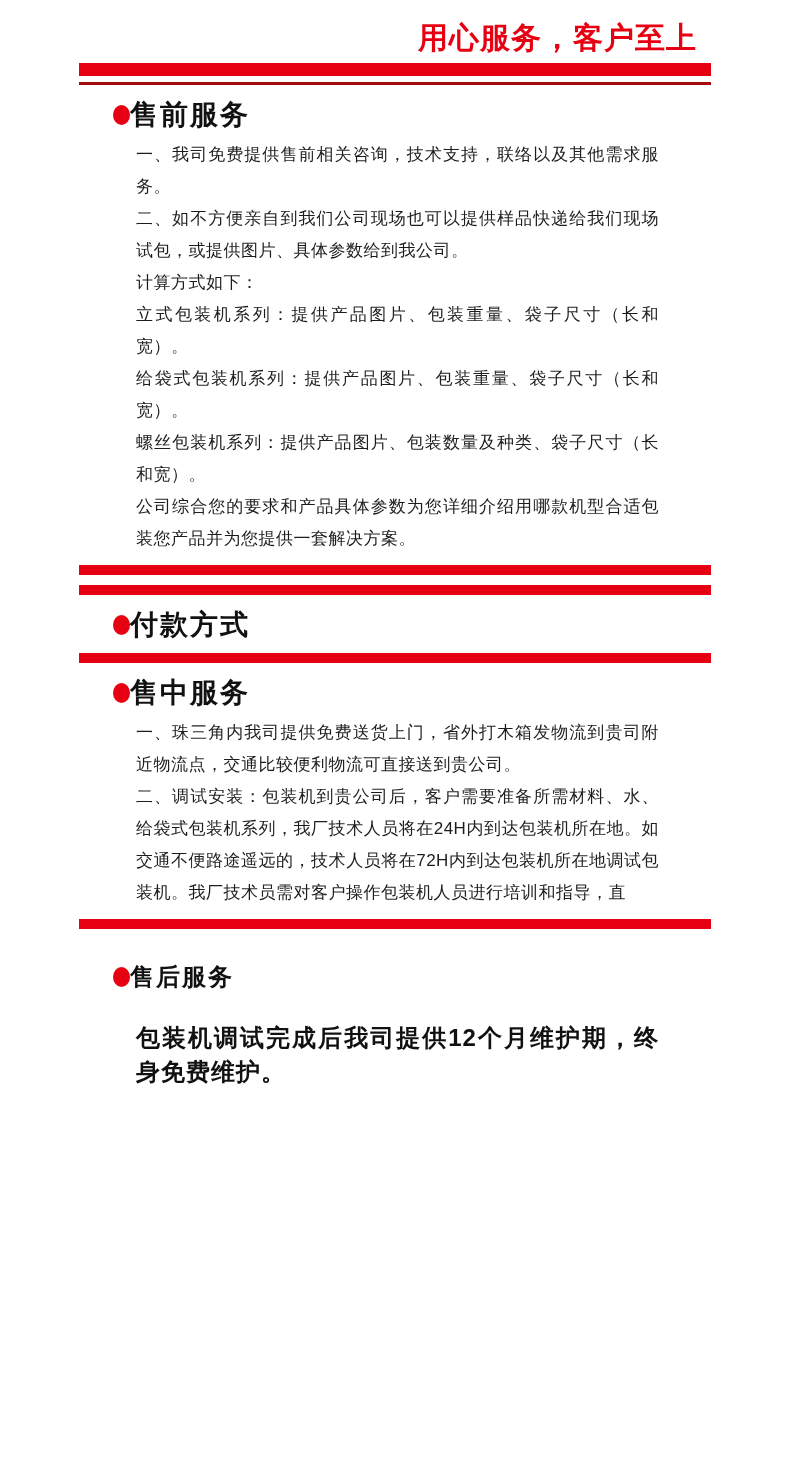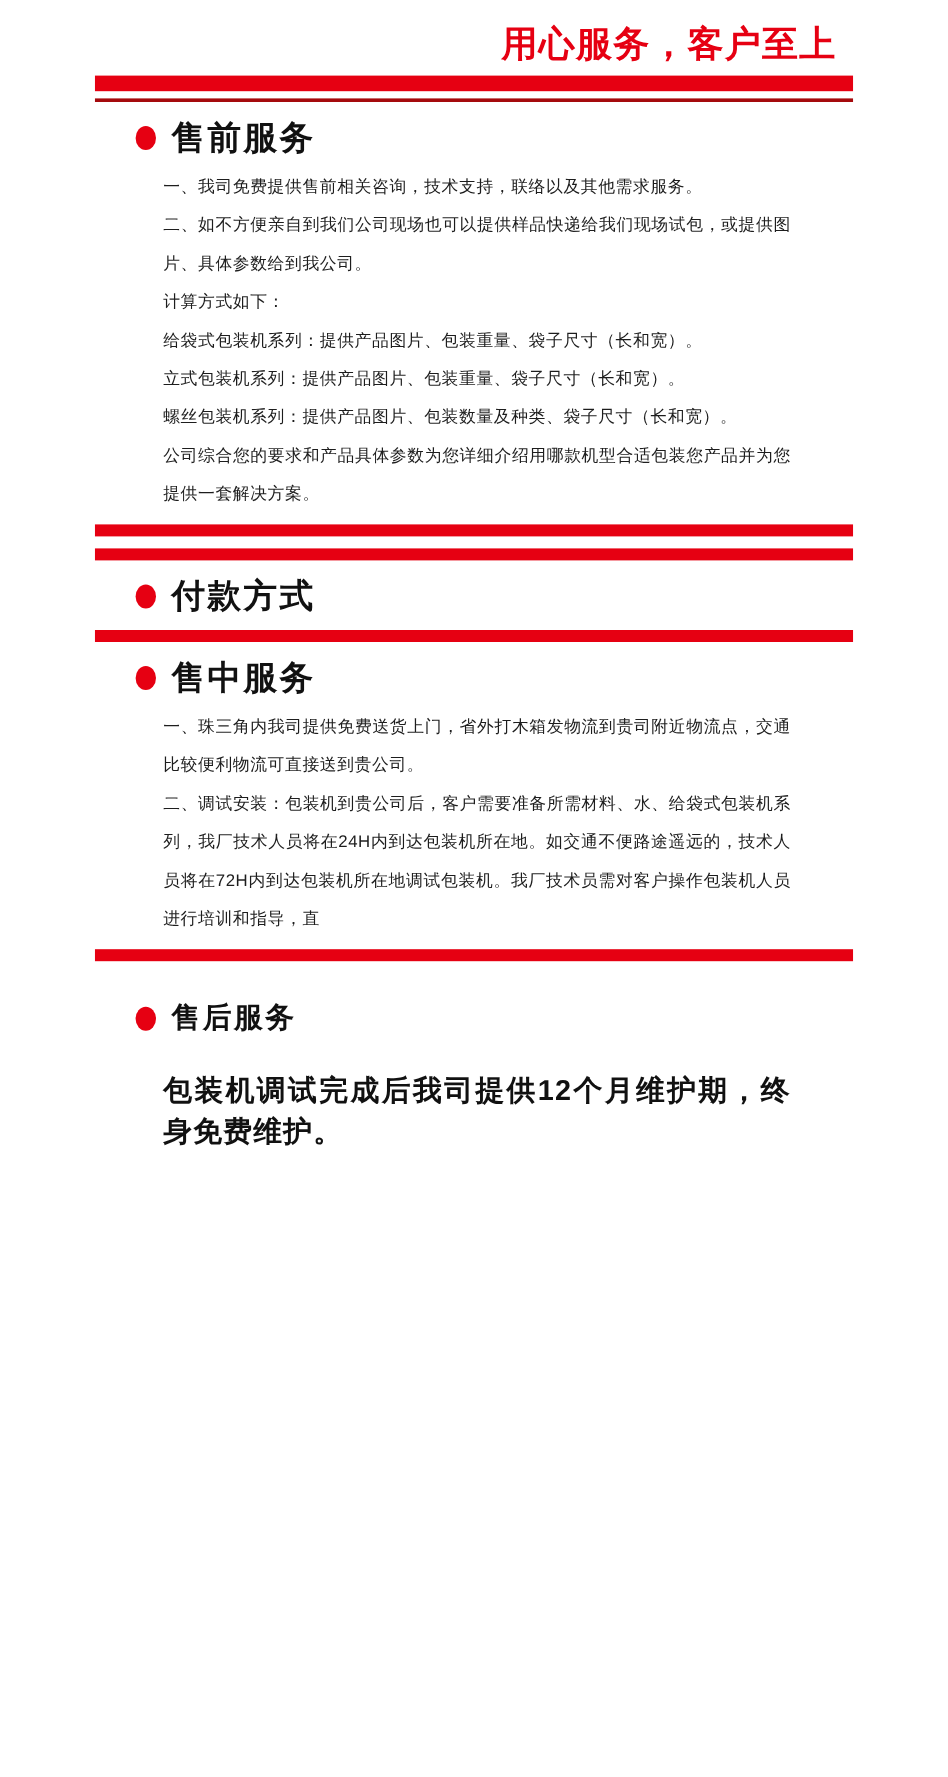--- a/index.html
+++ b/index.html
@@ -20,34 +20,34 @@
     margin-top:20px;padding-right:14px;
     text-align:right;
     font-size:30px;font-weight:700;line-height:36px;
     color:var(--accent);
     letter-spacing:1px;
   }
   .bar{width:100%;}
   .bar.thick{height:13px;background:var(--accent);margin-top:7px;}
   .bar.thin{height:3px;background:var(--dark);margin-top:6px;}
   .section .heading-row{
-    display:flex;align-items:center;gap:13px;
+    display:flex;align-items:center;
     padding-left:34px;margin-top:12px;
   }
   .dot{
     width:17px;height:20px;border-radius:50%;
     background:var(--accent);flex:0 0 auto;
   }
   .section h2{
     font-size:28px;font-weight:700;line-height:36px;
     color:var(--heading);letter-spacing:2px;
   }
   .section .body{padding:6px 52px 0 57px;}
   .section .body p{
-    font-size:14px;line-height:32px;color:var(--text);
+    font-size:17px;line-height:32px;color:var(--text);
     text-align:justify;letter-spacing:0.5px;
   }
   .divider{height:10px;background:var(--accent);margin:10px 0;}
   
   .section.emphasis .heading-row{margin-top:30px;align-items:center;}
   .section.emphasis h2{font-size:24px;line-height:36px;}
   .section.emphasis .body p{
     margin-top:20px;
     font-size:24px;font-weight:700;line-height:34px;
     color:var(--heading);letter-spacing:1px;
@@ -63,22 +63,22 @@
   <main id="sections">
       <section class="section">
         <div class="heading-row">
           <span class="dot"></span>
           <h2>售前服务</h2>
         </div>
         <div class="body">
           <p>一、我司免费提供售前相关咨询，技术支持，联络以及其他需求服务。</p>
           <p>二、如不方便亲自到我们公司现场也可以提供样品快递给我们现场试包，或提供图片、具体参数给到我公司。</p>
           <p>计算方式如下：</p>
+          <p>立式包装机系列：提供产品图片、包装重量、袋子尺寸（长和宽）。</p>
           <p>给袋式包装机系列：提供产品图片、包装重量、袋子尺寸（长和宽）。</p>
-          <p>立式包装机系列：提供产品图片、包装重量、袋子尺寸（长和宽）。</p>
           <p>螺丝包装机系列：提供产品图片、包装数量及种类、袋子尺寸（长和宽）。</p>
           <p>公司综合您的要求和产品具体参数为您详细介绍用哪款机型合适包装您产品并为您提供一套解决方案。</p>
         </div>
       </section>
       <div class="divider"></div>
       <section class="section">
       </section>
       <div class="divider"></div>
       <section class="section">
         <div class="heading-row">

